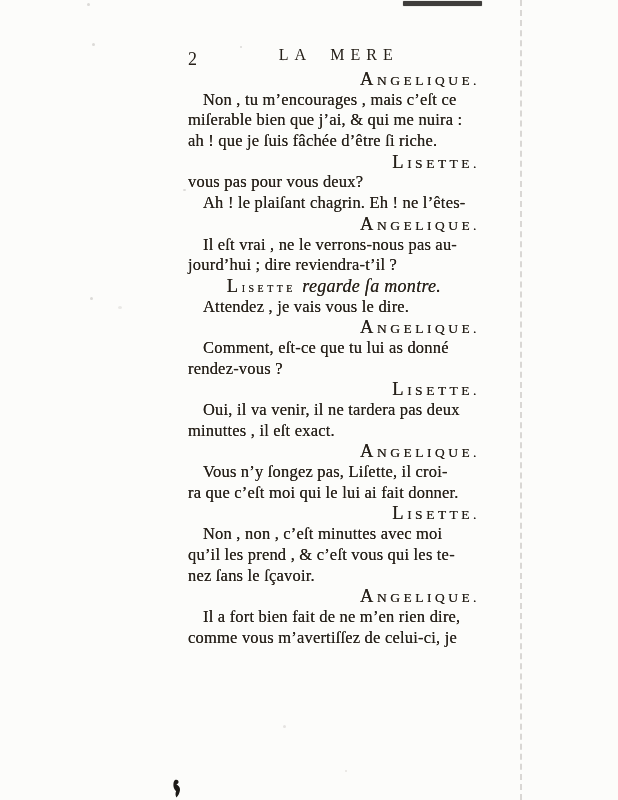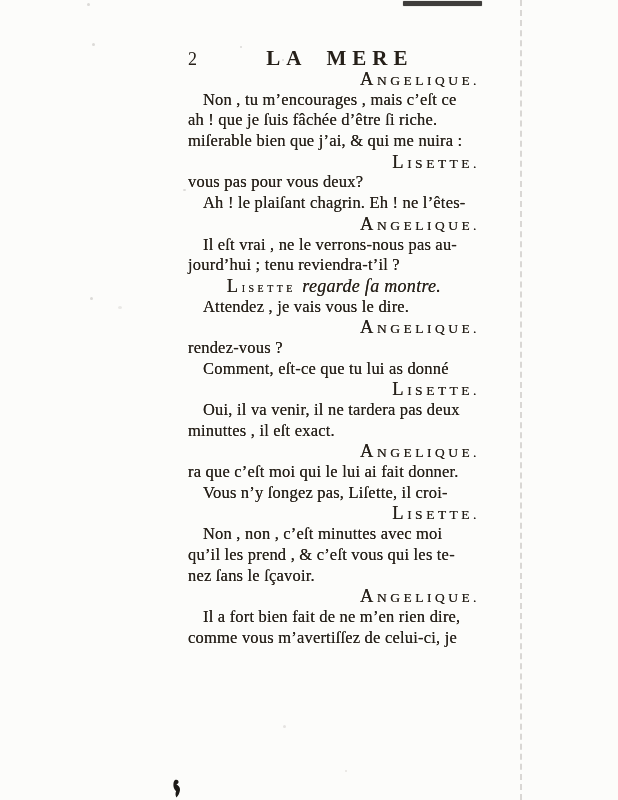--- a/index.html
+++ b/index.html
@@ -25,23 +25,22 @@
     width: 292px;
   }
   .header-line { position: relative; height: 23px; }
   .pageno {
     position: absolute; left: 0; top: 3px;
     font-size: 18px; letter-spacing: 1px;
   }
   .running-title {
     position: absolute; left: 50%; top: 0;
     transform: translateX(-46%);
-    font-size: 21px; letter-spacing: 6px; word-spacing: 9px;
+    font-size: 16px; letter-spacing: 6px; word-spacing: 9px;
     white-space: nowrap;
-    font-weight: bold;
   }
   .line {
     height: 20.7px; line-height: 20.7px;
     font-size: 16.5px;
     white-space: nowrap;
     letter-spacing: 0.2px;
     text-shadow: 0 0 0.5px rgba(38, 32, 25, 0.85);
   }
   .indent { text-indent: 15px; }
   .speaker {
@@ -103,44 +102,44 @@
 
   <div class="text-column">
 
     <div class="header-line">
       <span class="pageno">2</span>
       <span class="running-title">LA MERE</span>
     </div>
 
     <div class="line speaker">ANGELIQUE.</div>
     <div class="line indent">Non , tu m’encourages , mais c’eſt ce</div>
+    <div class="line">miſerable bien que j’ai, &amp; qui me nuira :</div>
     <div class="line">ah ! que je ſuis fâchée d’être ſi riche.</div>
-    <div class="line">miſerable bien que j’ai, &amp; qui me nuira :</div>
     <div class="line speaker">LISETTE.</div>
     <div class="line">vous pas pour vous deux?</div>
     <div class="line indent">Ah ! le plaiſant chagrin. Eh ! ne l’êtes-</div>
     <div class="line speaker">ANGELIQUE.</div>
     <div class="line indent">Il eſt vrai , ne le verrons-nous pas au-</div>
-    <div class="line">jourd’hui ; tenu reviendra-t’il ?</div>
+    <div class="line">jourd’hui ; dire reviendra-t’il ?</div>
 
     <div class="line speaker-line">
       <span class="speaker-inline">LISETTE</span>
       <span class="stage-direction">regarde ſa montre.</span>
     </div>
 
     <div class="line indent">Attendez , je vais vous le dire.</div>
     <div class="line speaker">ANGELIQUE.</div>
+    <div class="line indent">Comment, eſt-ce que tu lui as donné</div>
     <div class="line">rendez-vous ?</div>
-    <div class="line indent">Comment, eſt-ce que tu lui as donné</div>
     <div class="line speaker">LISETTE.</div>
     <div class="line indent">Oui, il va venir, il ne tardera pas deux</div>
     <div class="line">minuttes , il eſt exact.</div>
     <div class="line speaker">ANGELIQUE.</div>
+    <div class="line indent">Vous n’y ſongez pas, Liſette, il croi-</div>
     <div class="line">ra que c’eſt moi qui le lui ai fait donner.</div>
-    <div class="line indent">Vous n’y ſongez pas, Liſette, il croi-</div>
     <div class="line speaker">LISETTE.</div>
     <div class="line indent">Non , non , c’eſt minuttes avec moi</div>
     <div class="line">qu’il les prend , &amp; c’eſt vous qui les te-</div>
     <div class="line">nez ſans le ſçavoir.</div>
     <div class="line speaker">ANGELIQUE.</div>
     <div class="line indent">Il a fort bien fait de ne m’en rien dire,</div>
     <div class="line">comme vous m’avertiſſez de celui-ci, je</div>
 
   </div>
 </div>

